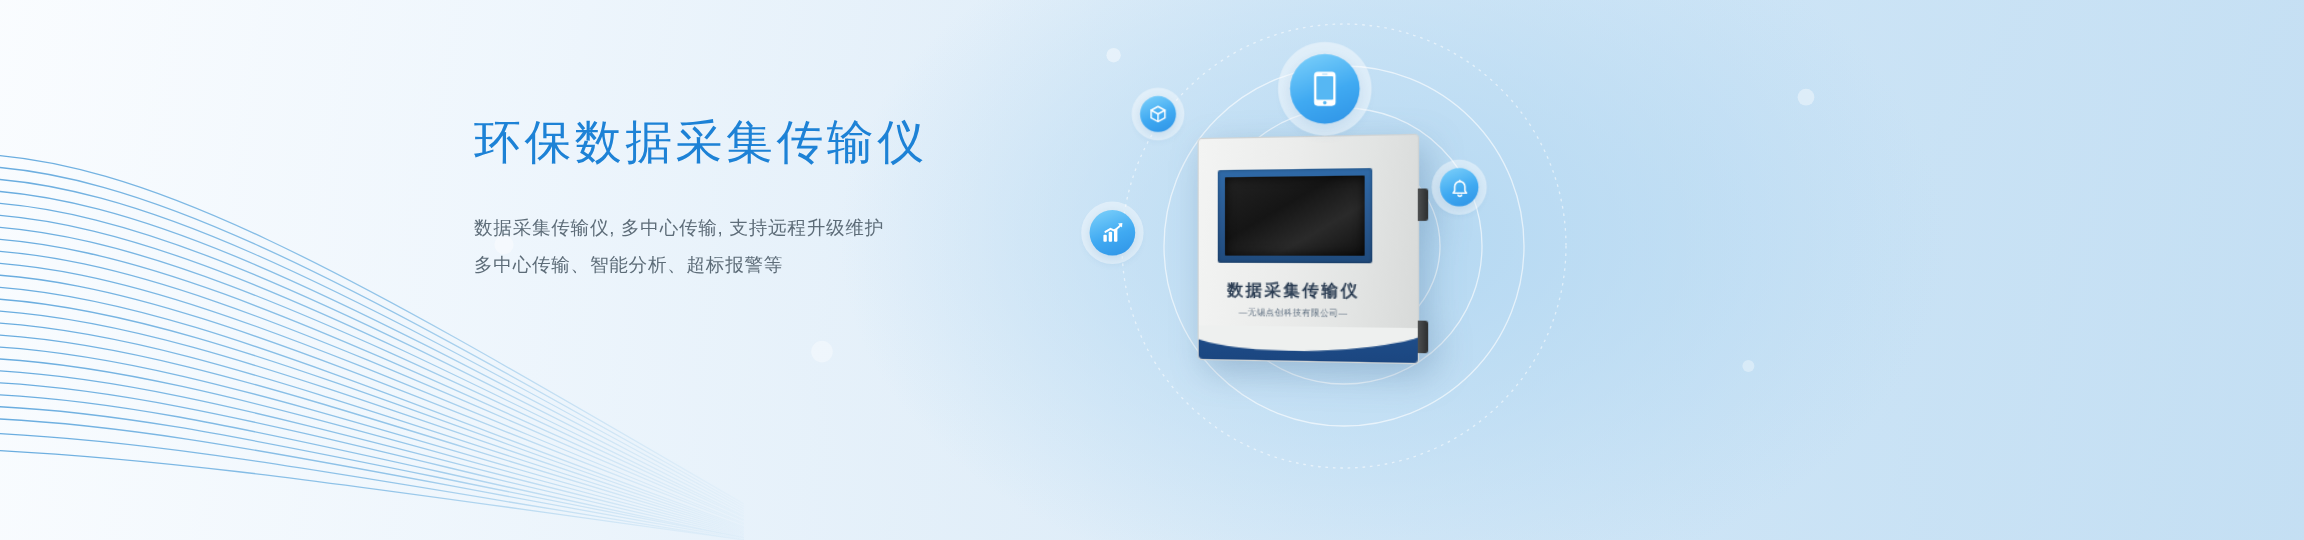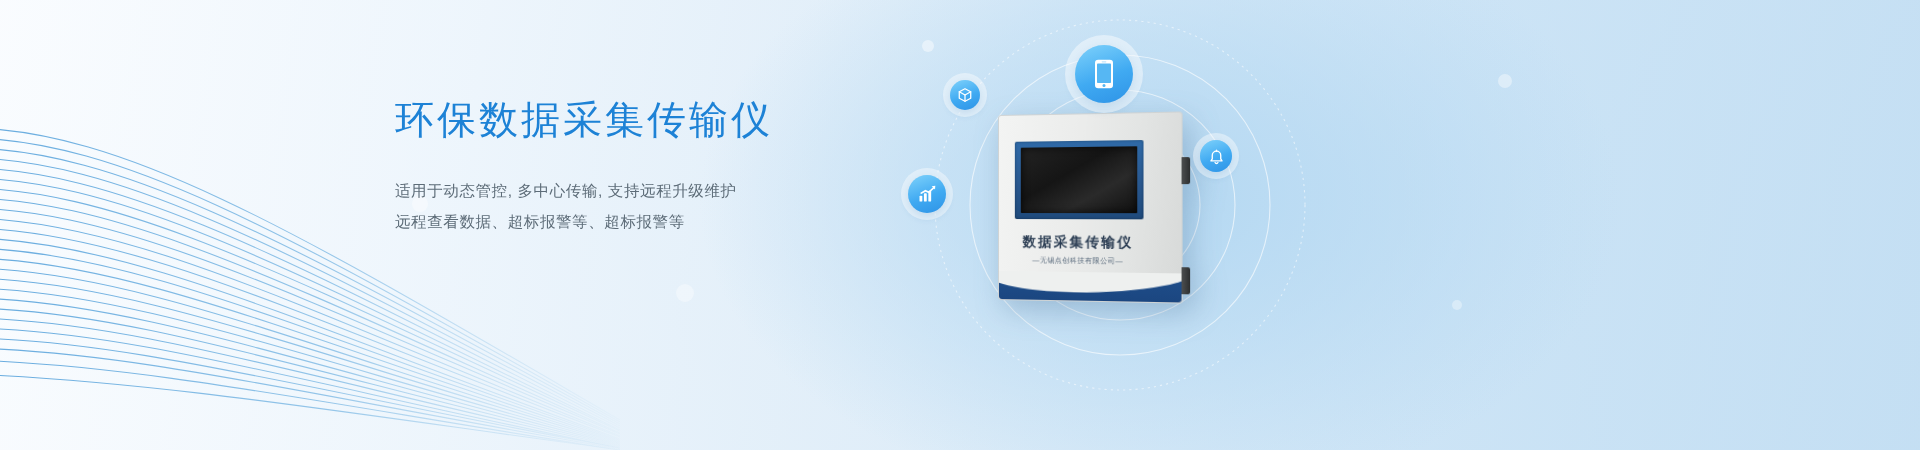--- a/index.html
+++ b/index.html
@@ -178,22 +178,22 @@
 
   <div class="bokeh" style="left:412px;top:196px;width:16px;height:16px;"></div>
   <div class="bokeh" style="left:676px;top:284px;width:18px;height:18px;opacity:.35;"></div>
   <div class="bokeh" style="left:922px;top:40px;width:12px;height:12px;opacity:.45;"></div>
   <div class="bokeh" style="left:1498px;top:74px;width:14px;height:14px;opacity:.40;"></div>
   <div class="bokeh" style="left:1452px;top:300px;width:10px;height:10px;opacity:.35;"></div>
 
   <div class="copy">
     <div class="title">环保数据采集传输仪</div>
     <div class="sublist">
-      <div class="subline">适用于动态管控, 多中心传输, 支持远程升级维护</div>
-      <div class="subline">远程查看数据、超标报警等、超标报警等</div>
+      <div class="subline">数据采集传输仪, 多中心传输, 支持远程升级维护</div>
+      <div class="subline">多中心传输、智能分析、超标报警等</div>
     </div>
   </div>
 
   <div class="stage">
 
     <svg class="rings" viewBox="0 0 700 450">
       <g fill="none" stroke="#ffffff" stroke-opacity=".62" stroke-width="1.1">
         <circle cx="260" cy="205" r="80"></circle>
         <circle cx="260" cy="205" r="115"></circle>
         <circle cx="260" cy="205" r="150"></circle>

